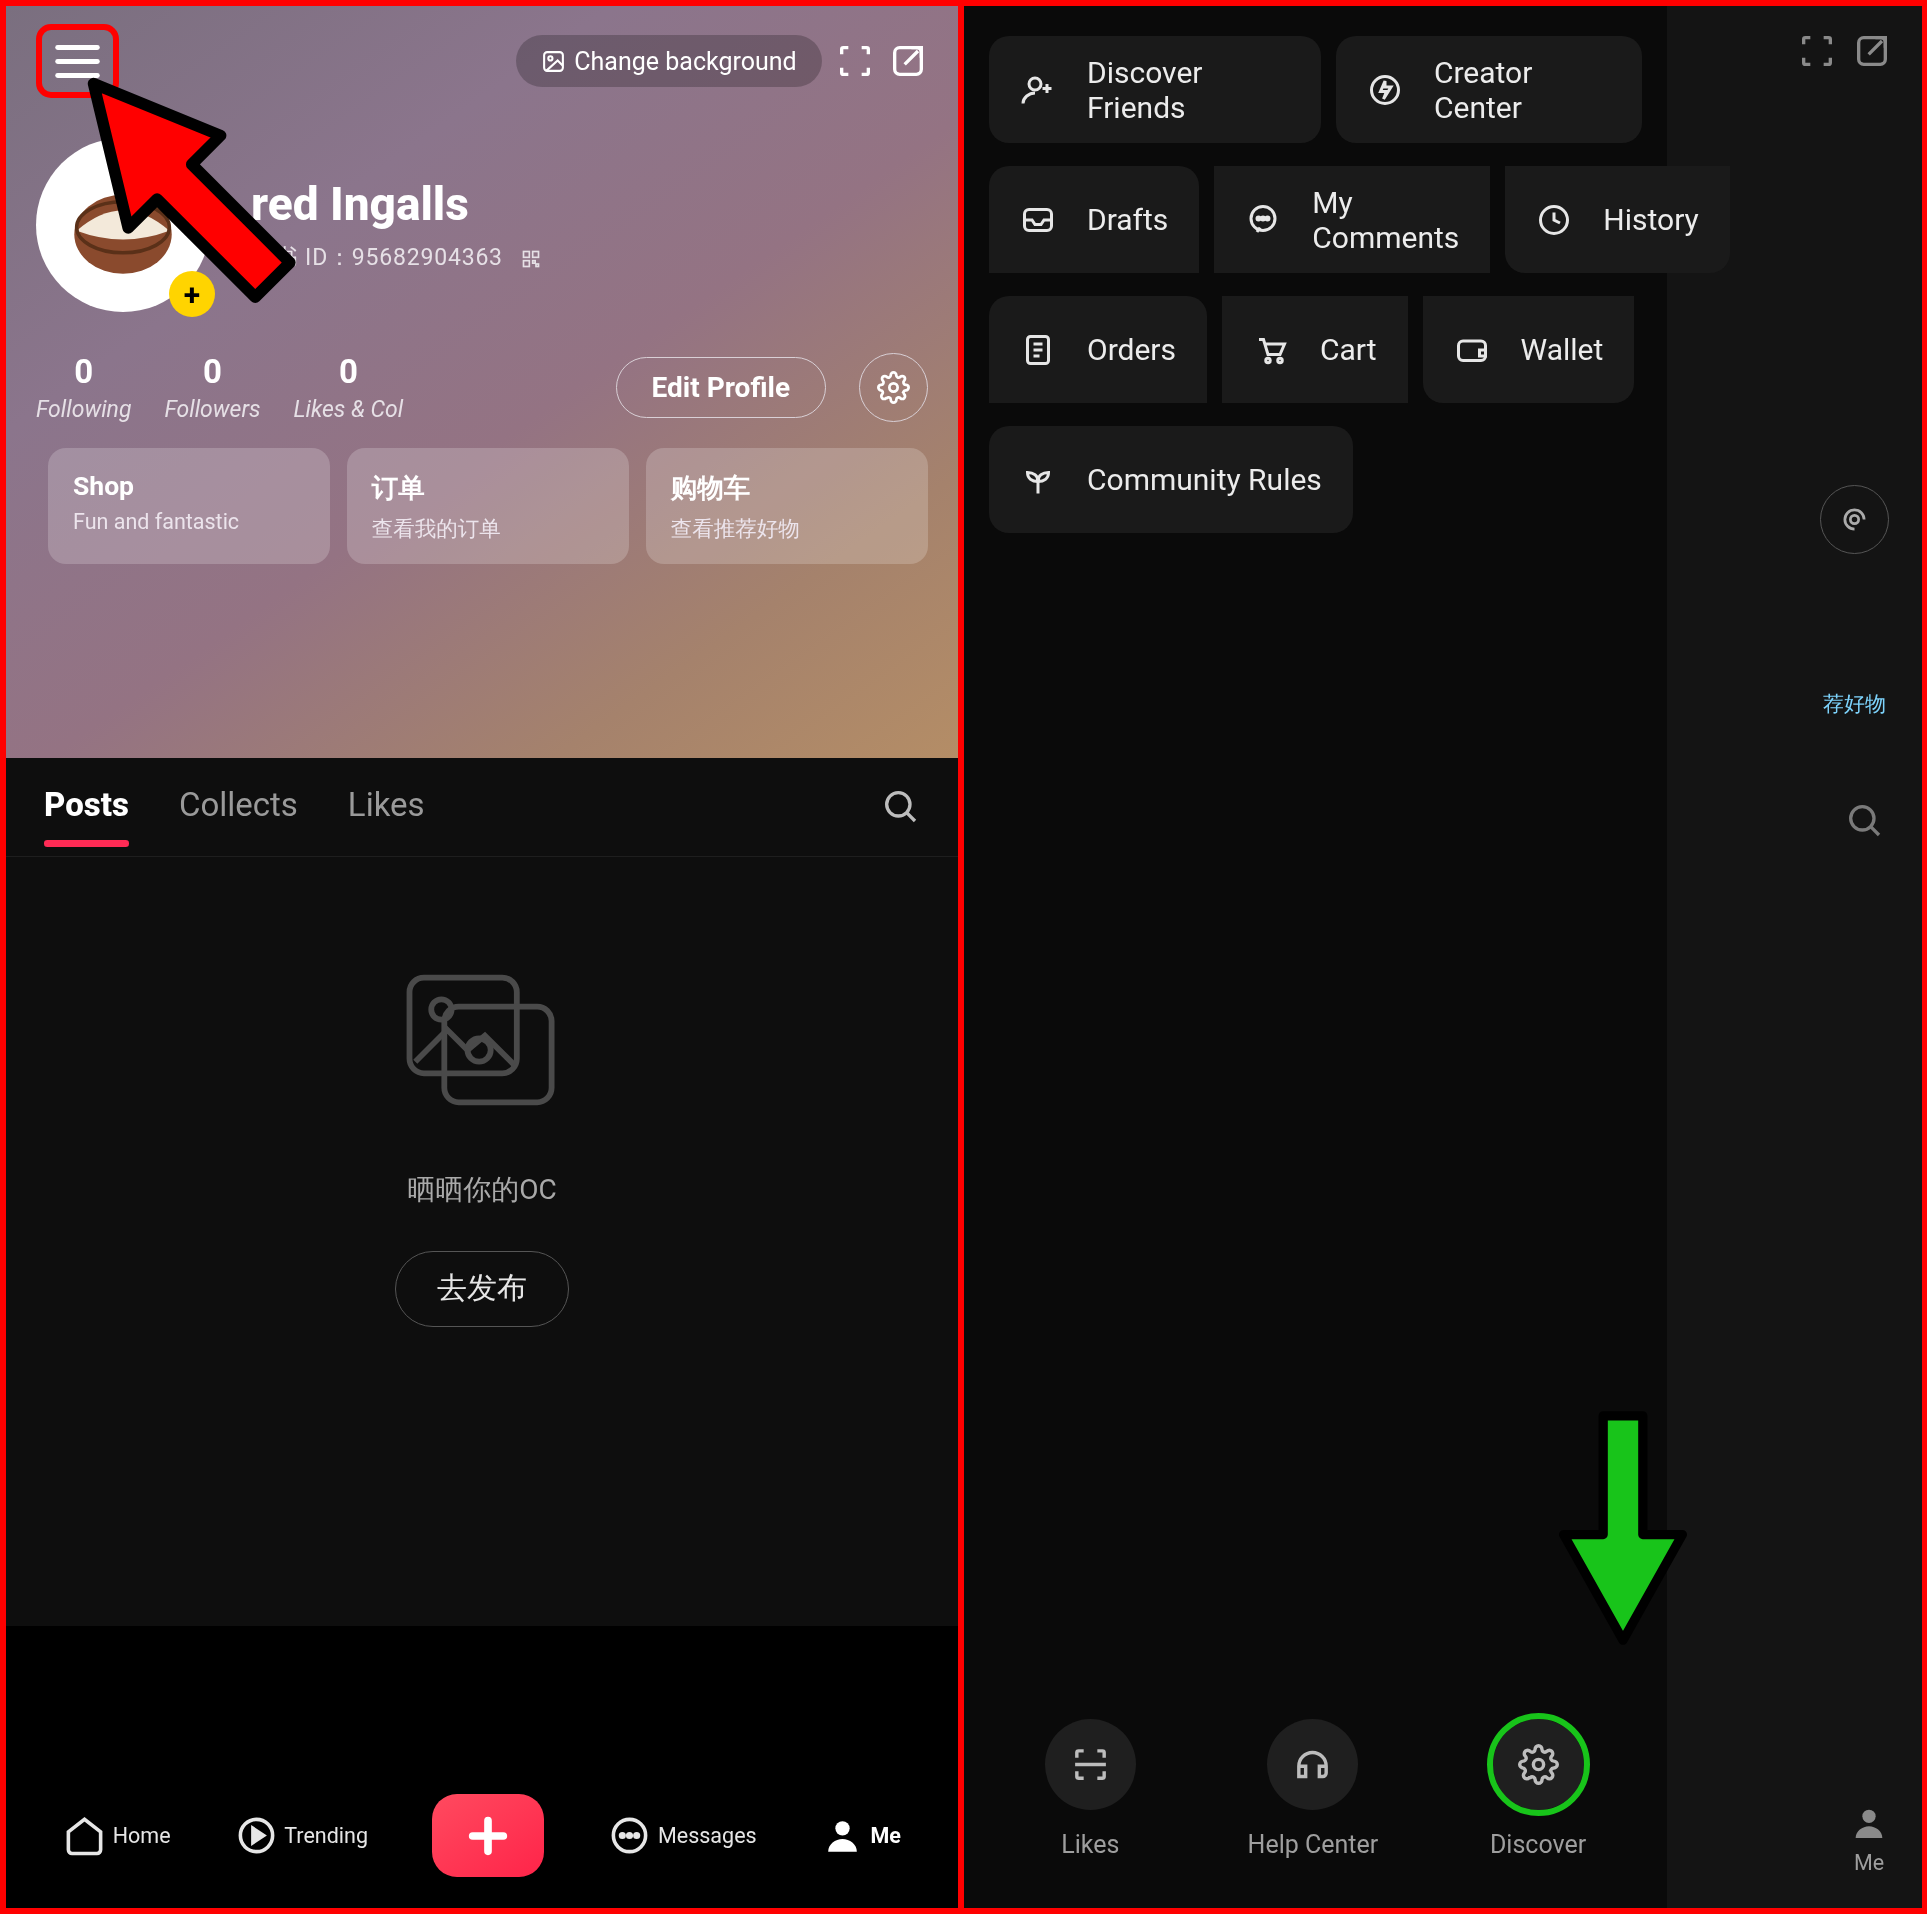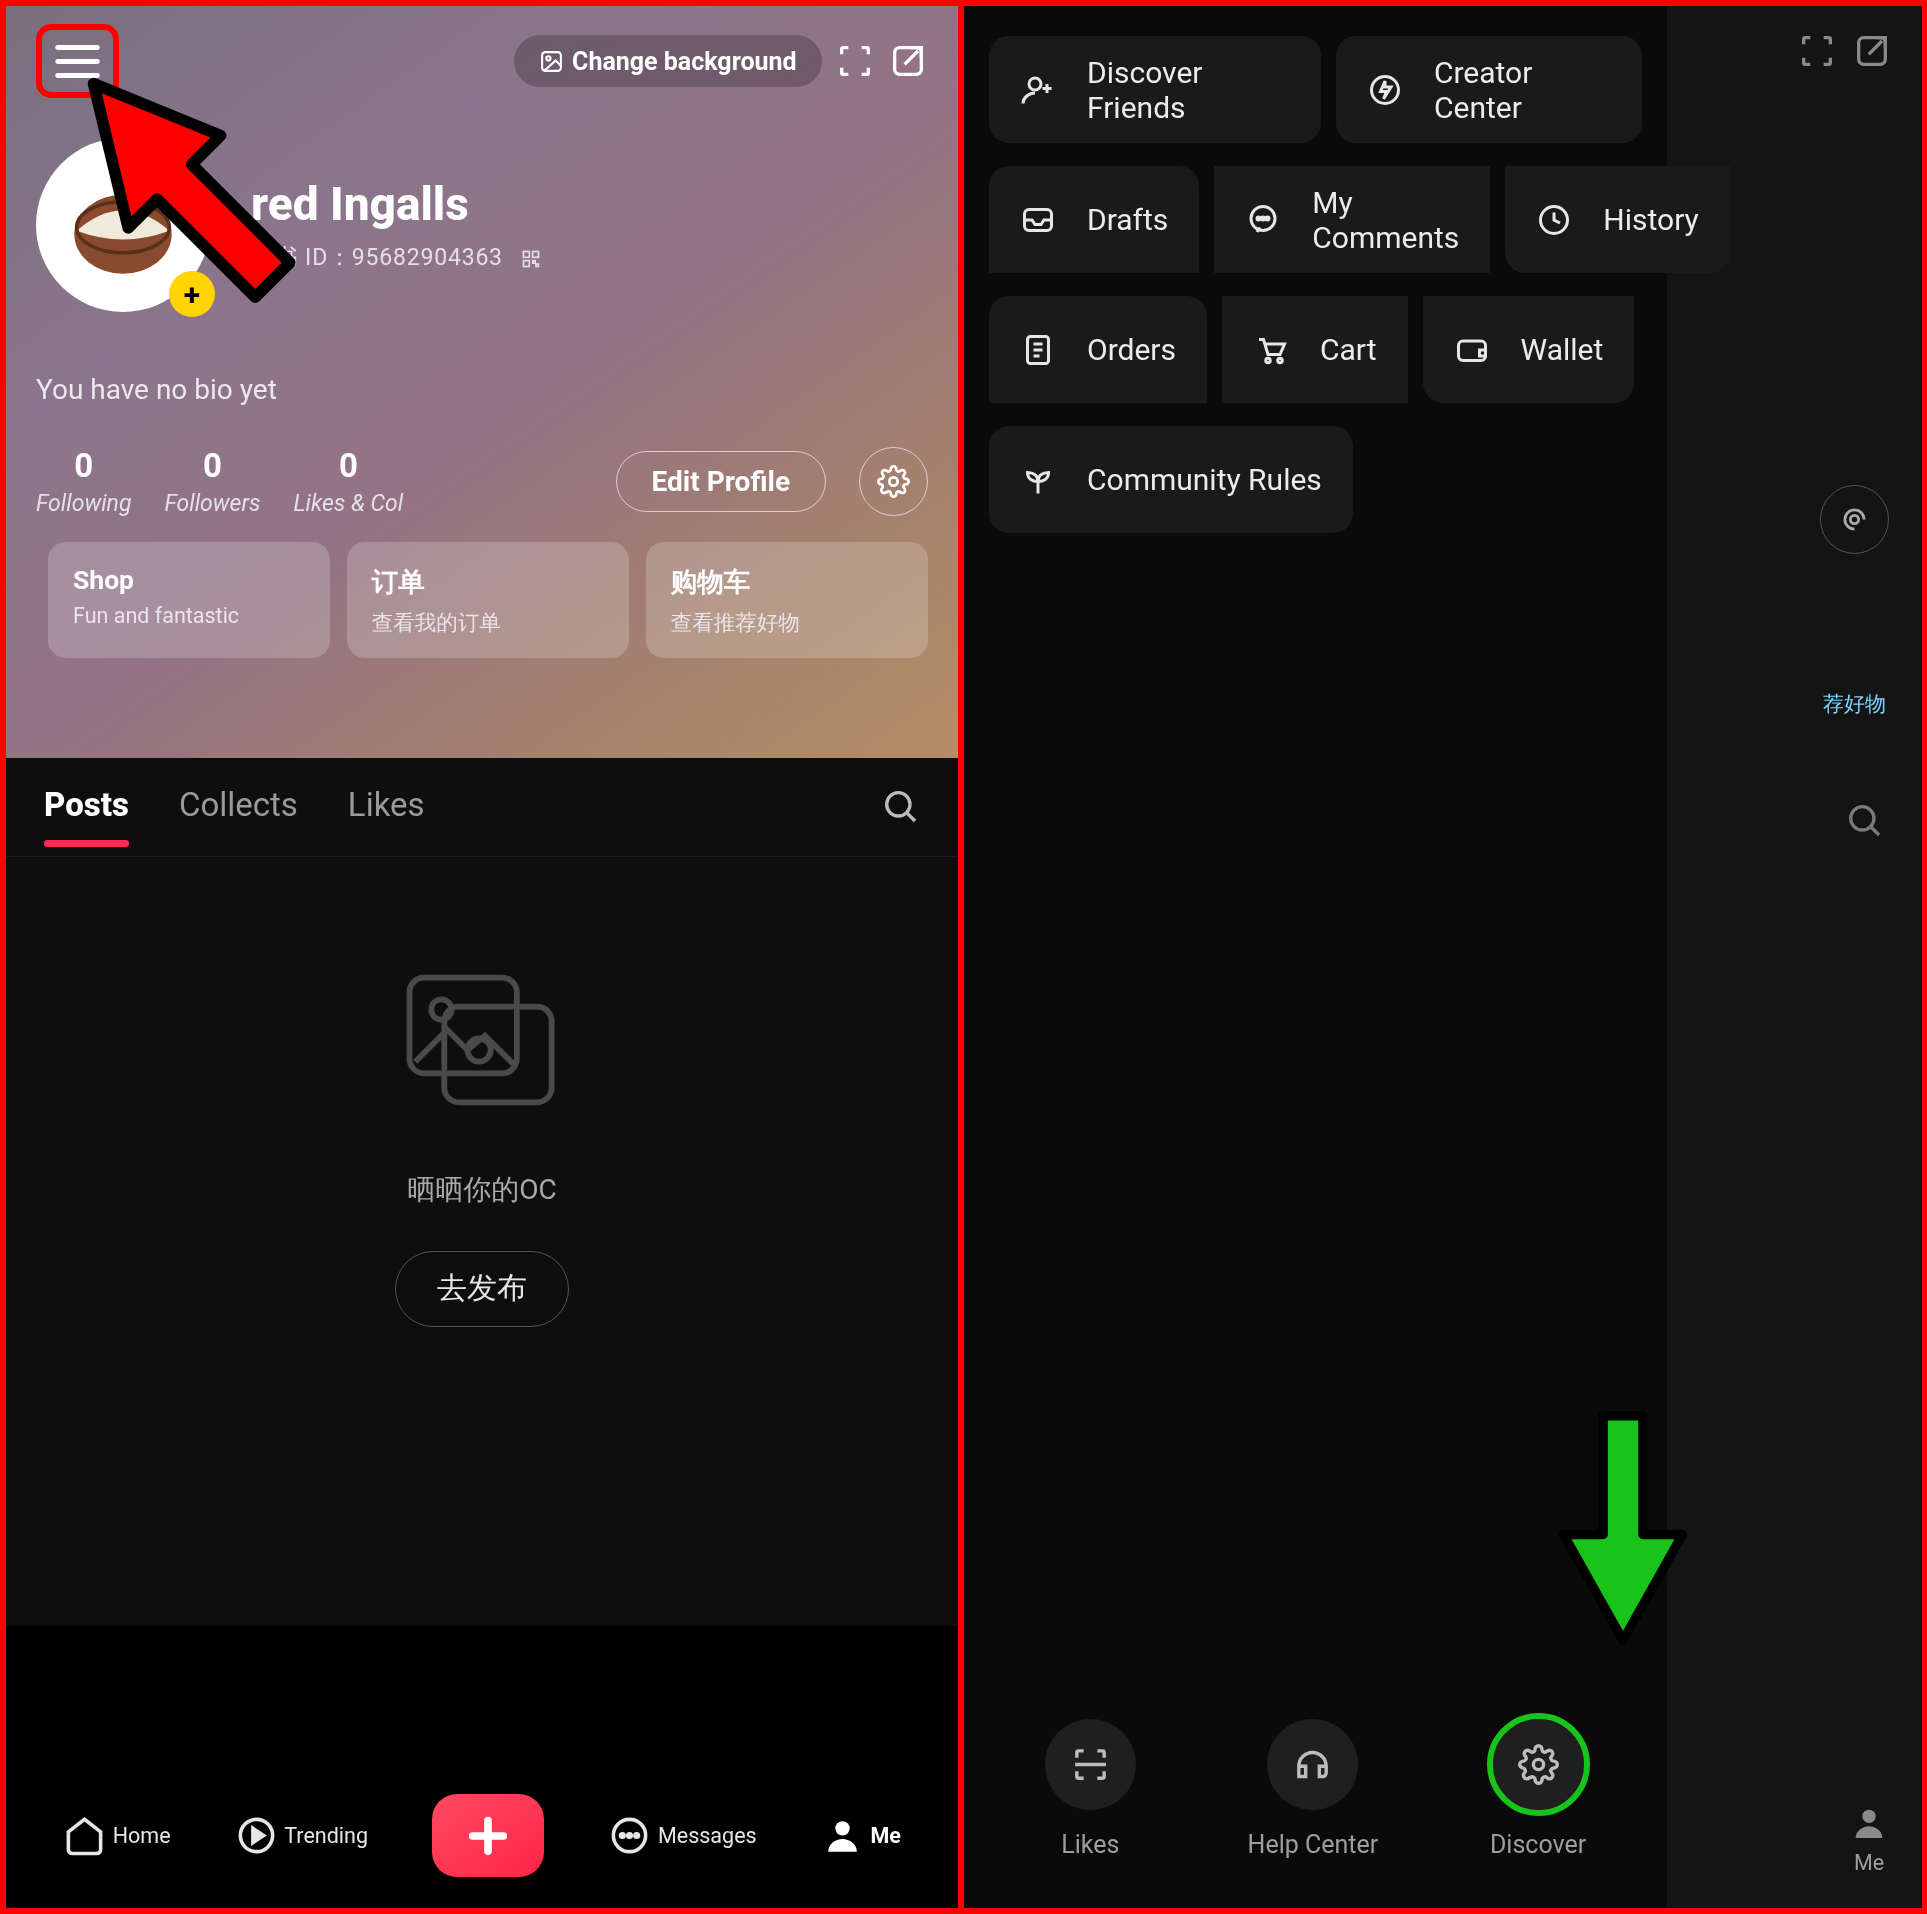--- a/index.html
+++ b/index.html
@@ -14,21 +14,21 @@
     position: relative;
     height: 752px;
     background: linear-gradient(145deg, #7a6f7f 0%, #8b758c 30%, #947383 55%, #a5826c 80%, #b48d66 100%);
     padding: 23px 30px 21.5px 30px;
   }
   .topbar-left { display: flex; align-items: center; justify-content: space-between; height: 64px; }
   .menu-btn {
     width: 83px; height: 74px; display:flex; align-items:center; justify-content:center;
     border: 6.6px solid #ff0000; border-radius: 15px; background: transparent;
   }
-  .topbar-right-grp { display: flex; align-items:center; gap: 13.2px; font-weight: bold; }
+  .topbar-right-grp { display: flex; align-items:center; gap: 13.2px; }
   .change-bg {
     display:flex; align-items:center; gap:8.3px;
     background: rgba(0,0,0,0.22); color:#fff; font-size:25px;
     padding: 11.6px 25px; border-radius: 33px;
   }
   .ic { display:inline-flex; }
   .avatar-row { position: relative; margin-top: 45px; display:flex; align-items:center; gap: 41px; }
   .avatar {
     position: relative;
     width: 174px; height: 174px; border-radius: 50%; background:#fff;
@@ -193,21 +193,20 @@
                   <rect x="14" y="3" width="7" height="7"></rect>
                   <rect x="3" y="14" width="7" height="7"></rect>
                   <rect x="14" y="14" width="3" height="3"></rect>
                   <rect x="18" y="18" width="3" height="3"></rect>
                 </svg>
             </span>
           </div>
         </div>
       </div>
 
-      <div class="bio">You have no bio yet</div>
 
       <div class="stats-row">
         <div class="stat">
           <div class="num">0</div>
           <div class="lbl">Following</div>
         </div>
         <div class="stat">
           <div class="num">0</div>
           <div class="lbl">Followers</div>
         </div>

